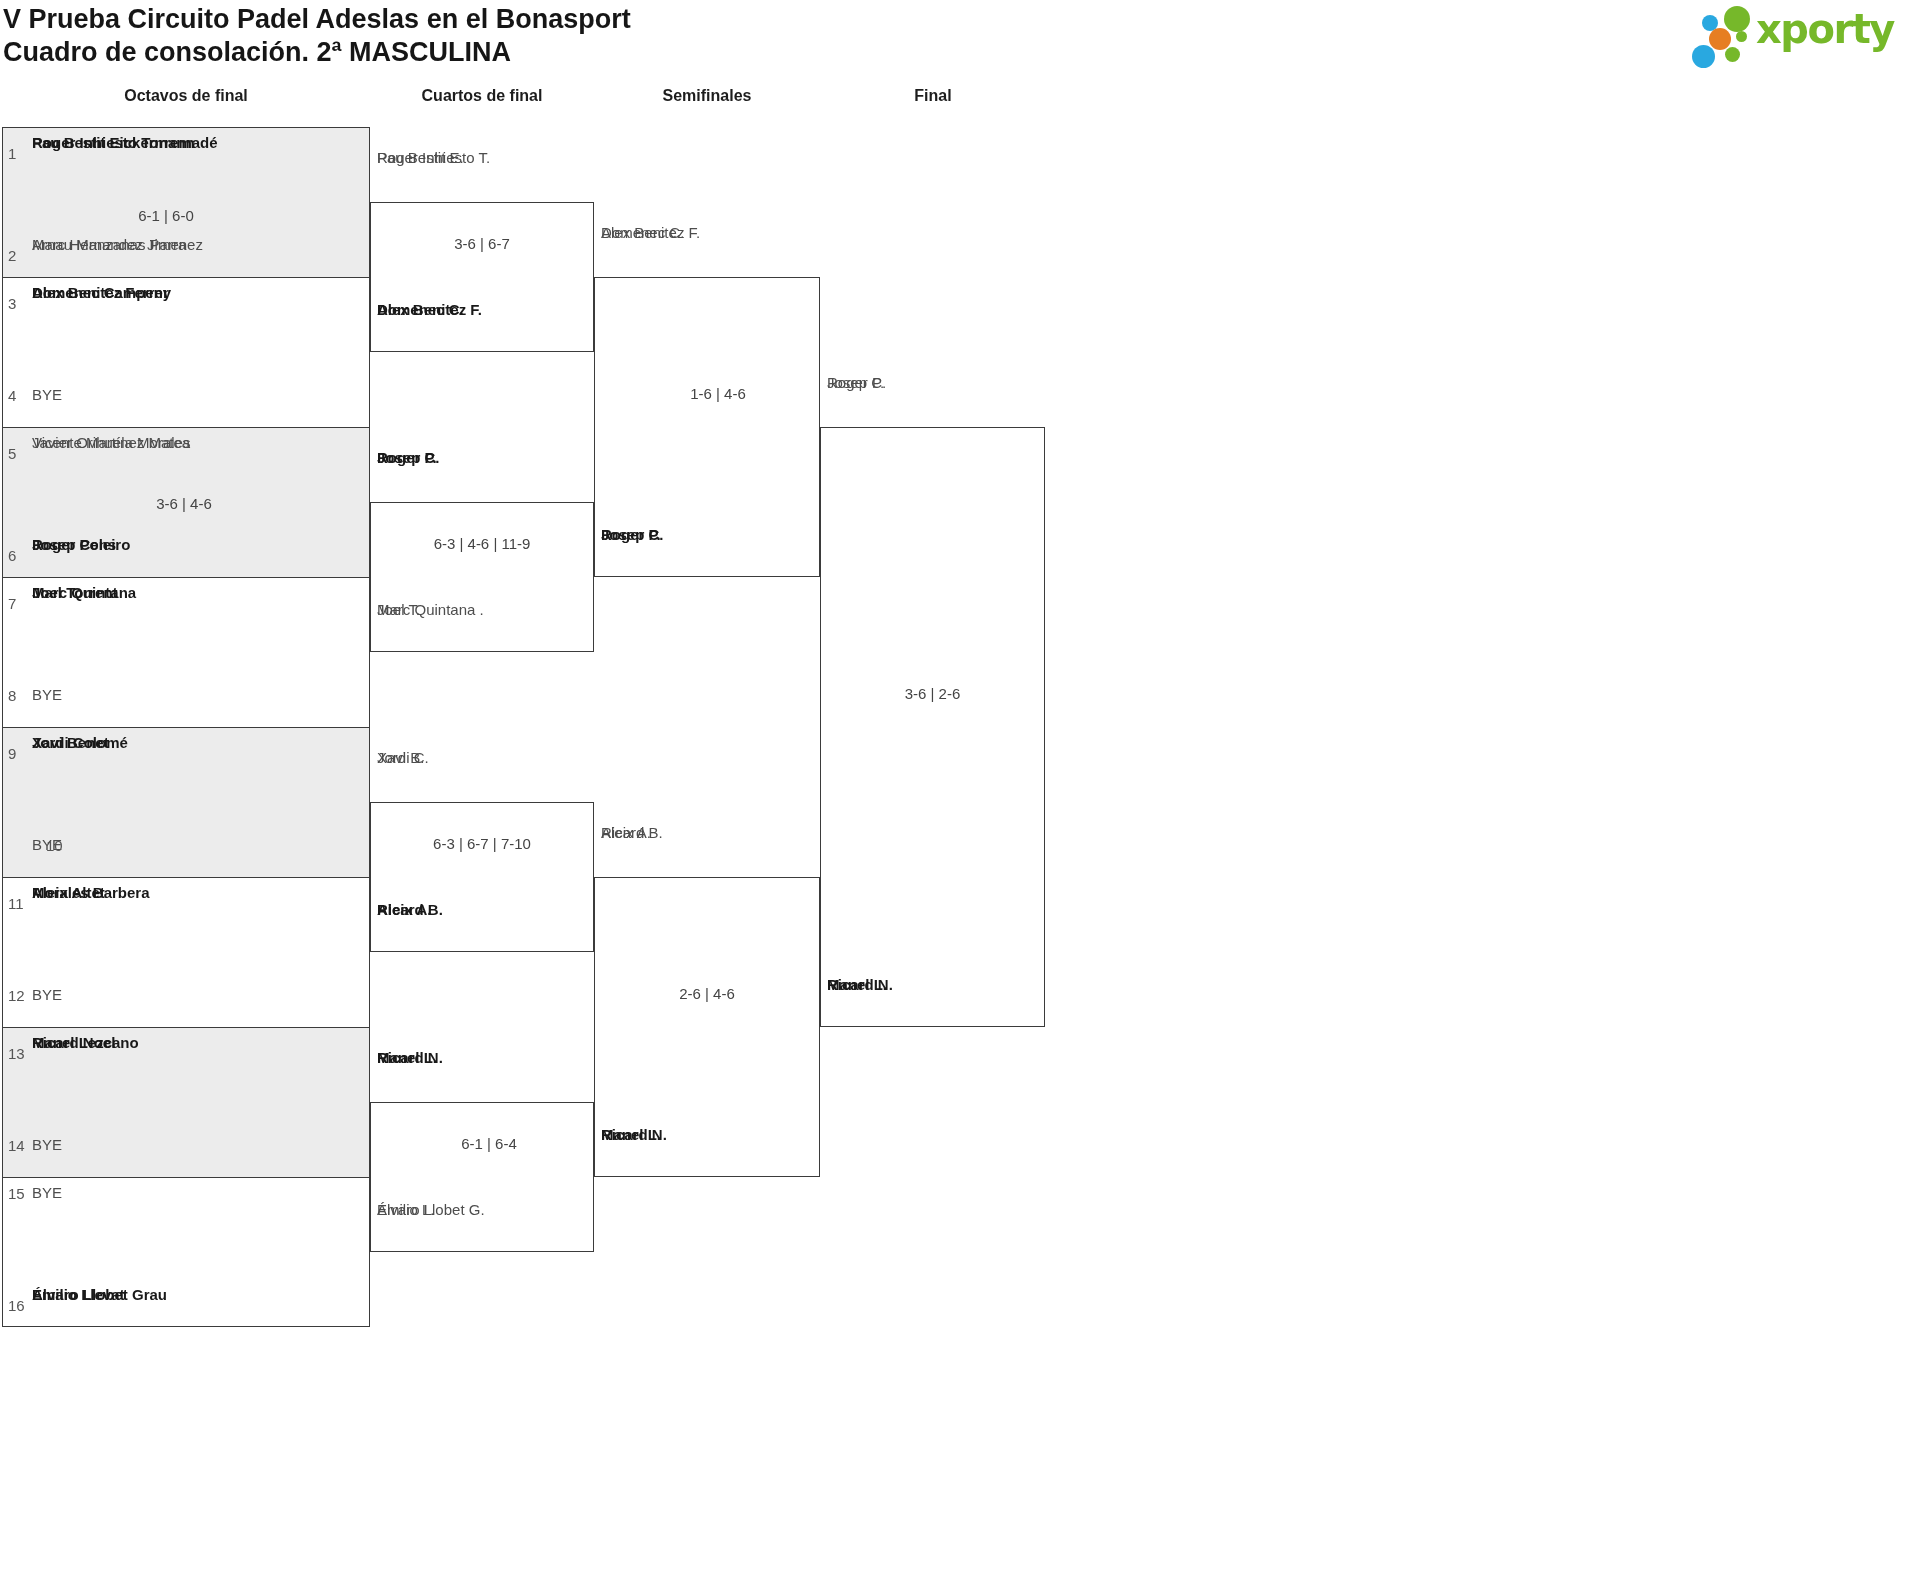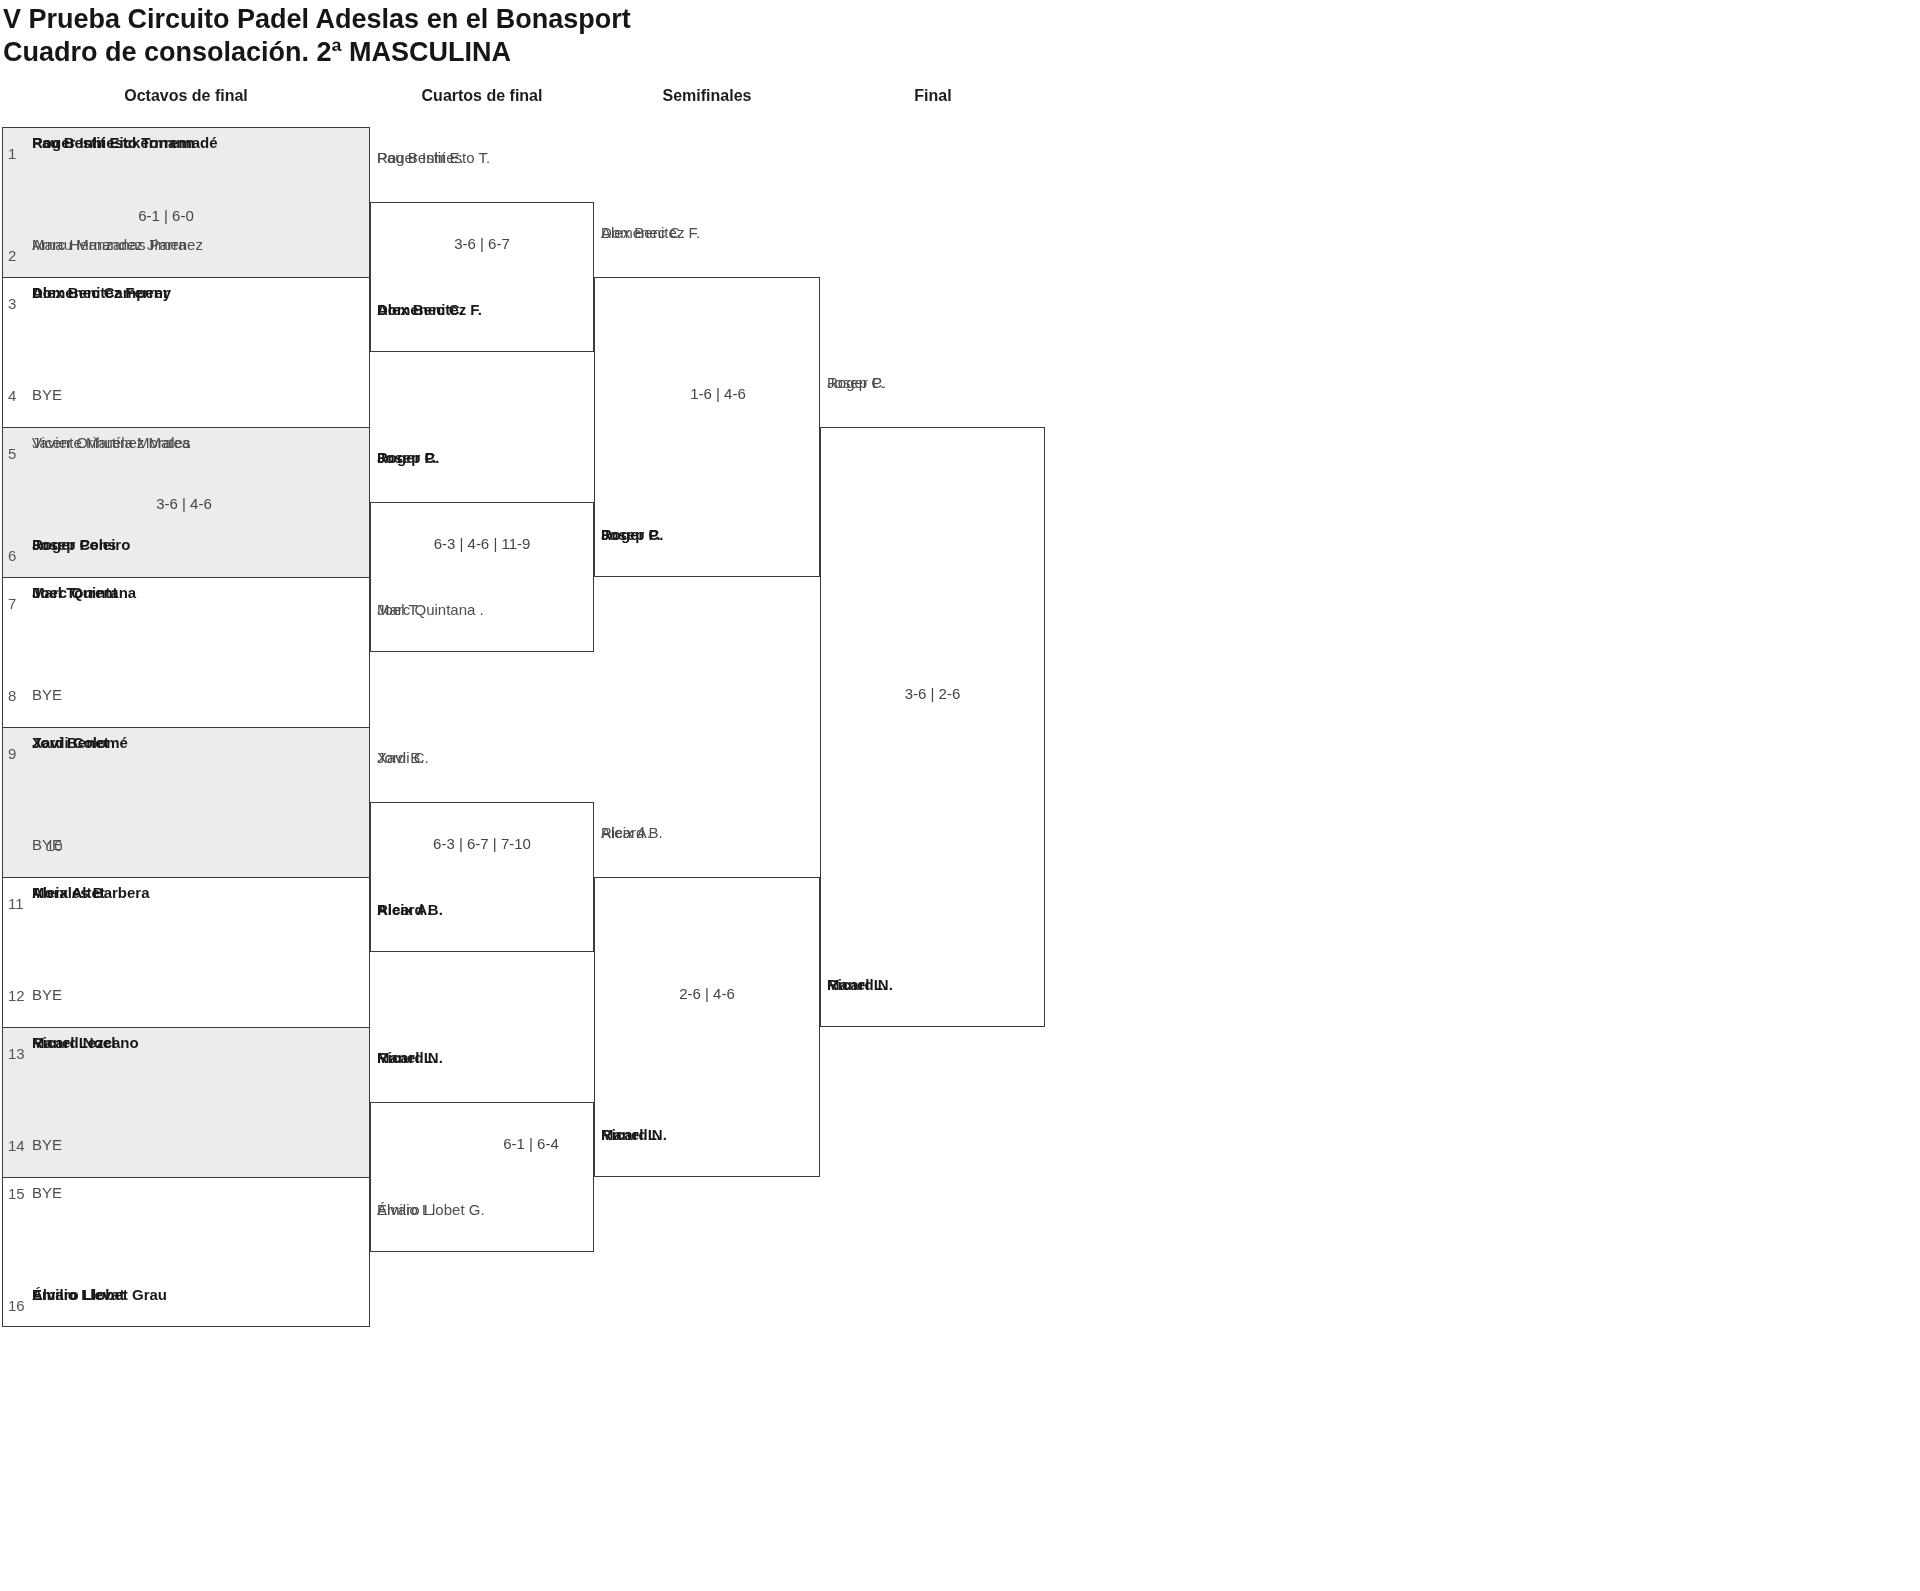--- a/index.html
+++ b/index.html
@@ -31,20 +31,29 @@
 </head>
 <body>
 
 <div class="page">
 
   <div>
     <div class="title-line l1">V Prueba Circuito Padel Adeslas en el Bonasport</div>
     <div class="title-line l2">Cuadro de consolación. 2ª MASCULINA</div>
   </div>
 
+  <div class="logo">
+    <span class="logo-text" style="color: rgb(118, 184, 42);">xporty</span>
+  <span class="dot" style="left: 52px; top: 15px; width: 16px; height: 16px; background: rgb(41, 168, 224);"></span>
+      <span class="dot" style="left: 74px; top: 6px; width: 26px; height: 26px; background: rgb(118, 184, 42);"></span>
+      <span class="dot" style="left: 59px; top: 28px; width: 22px; height: 22px; background: rgb(230, 126, 34);"></span>
+      <span class="dot" style="left: 86px; top: 31px; width: 11px; height: 11px; background: rgb(118, 184, 42);"></span>
+      <span class="dot" style="left: 42px; top: 45px; width: 23px; height: 23px; background: rgb(41, 168, 224);"></span>
+      <span class="dot" style="left: 75px; top: 47px; width: 15px; height: 15px; background: rgb(118, 184, 42);"></span>
+    </div>
 
   <div class="rh rh0">Octavos de final</div>
   <div class="rh rh1">Cuartos de final</div>
   <div class="rh rh2">Semifinales</div>
   <div class="rh rh3">Final</div>
 
   <div id="bracket">
       <div class="mbox r1 even" style="left: 2px; top: 127px; width: 368px; height: 150px;"></div>
       <div class="team win" style="left: 32px; top: 133px; width: 328px;">
         <div>Roger Inhiesto Torremadé</div>
@@ -161,21 +170,21 @@
       <div class="score" style="left: 370px; top: 833px; width: 224px;">6-3 | 6-7 | 7-10</div>
       <div class="mbox" style="left: 370px; top: 1102px; width: 224px; height: 150px;"></div>
       <div class="team win" style="left: 377px; top: 1048px; width: 210px;">
         <div>Ricard N.</div>
         <div>Manel L.</div>
       </div>
       <div class="team" style="left: 377px; top: 1200px; width: 210px;">
         <div>Álvaro Llobet G.</div>
         <div>Emilio L.</div>
       </div>
-      <div class="score" style="left: 370px; top: 1133px; width: 238px; margin-left: 42px;">6-1 | 6-4</div>
+      <div class="score" style="left: 370px; top: 1133px; width: 238px;">6-1 | 6-4</div>
       <div class="mbox" style="left: 594px; top: 277px; width: 226px; height: 300px;"></div>
       <div class="team" style="left: 601px; top: 223px; width: 212px;">
         <div>Alex Benitez F.</div>
         <div>Domenec C.</div>
       </div>
       <div class="team win" style="left: 601px; top: 525px; width: 212px;">
         <div>Roger P.</div>
         <div>Josep C.</div>
       </div>
       <div class="score" style="left: 594px; top: 383px; width: 248px;">1-6 | 4-6</div>

